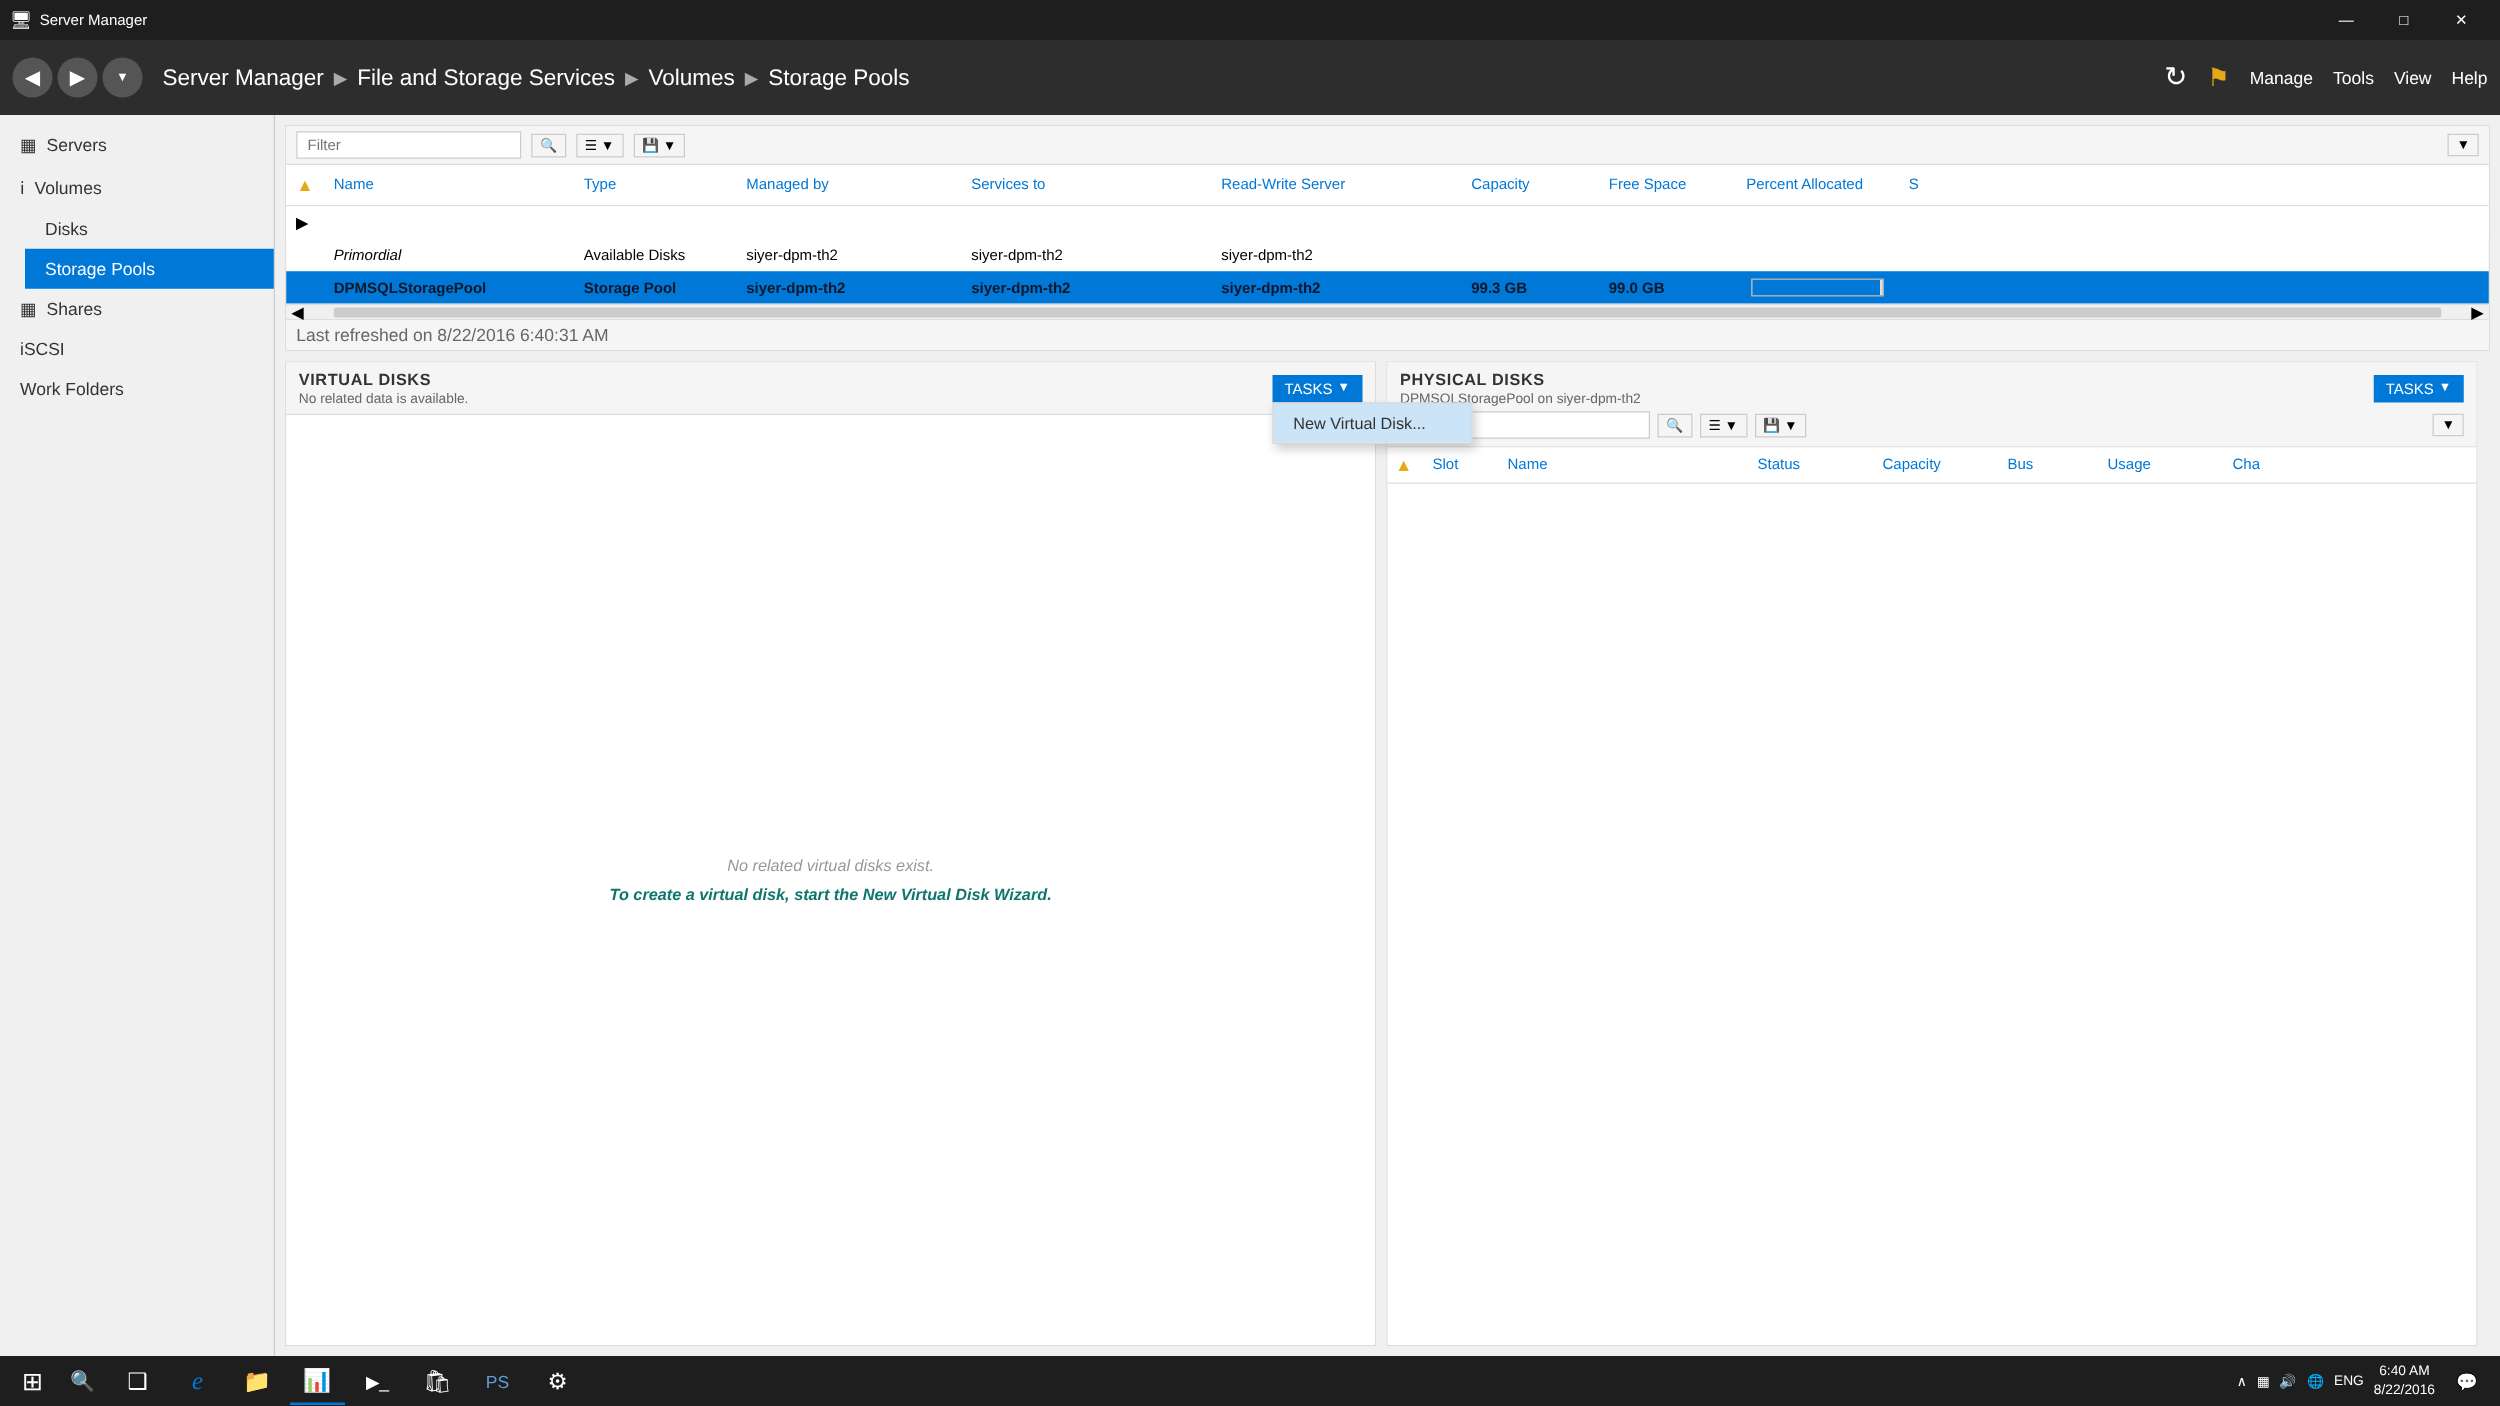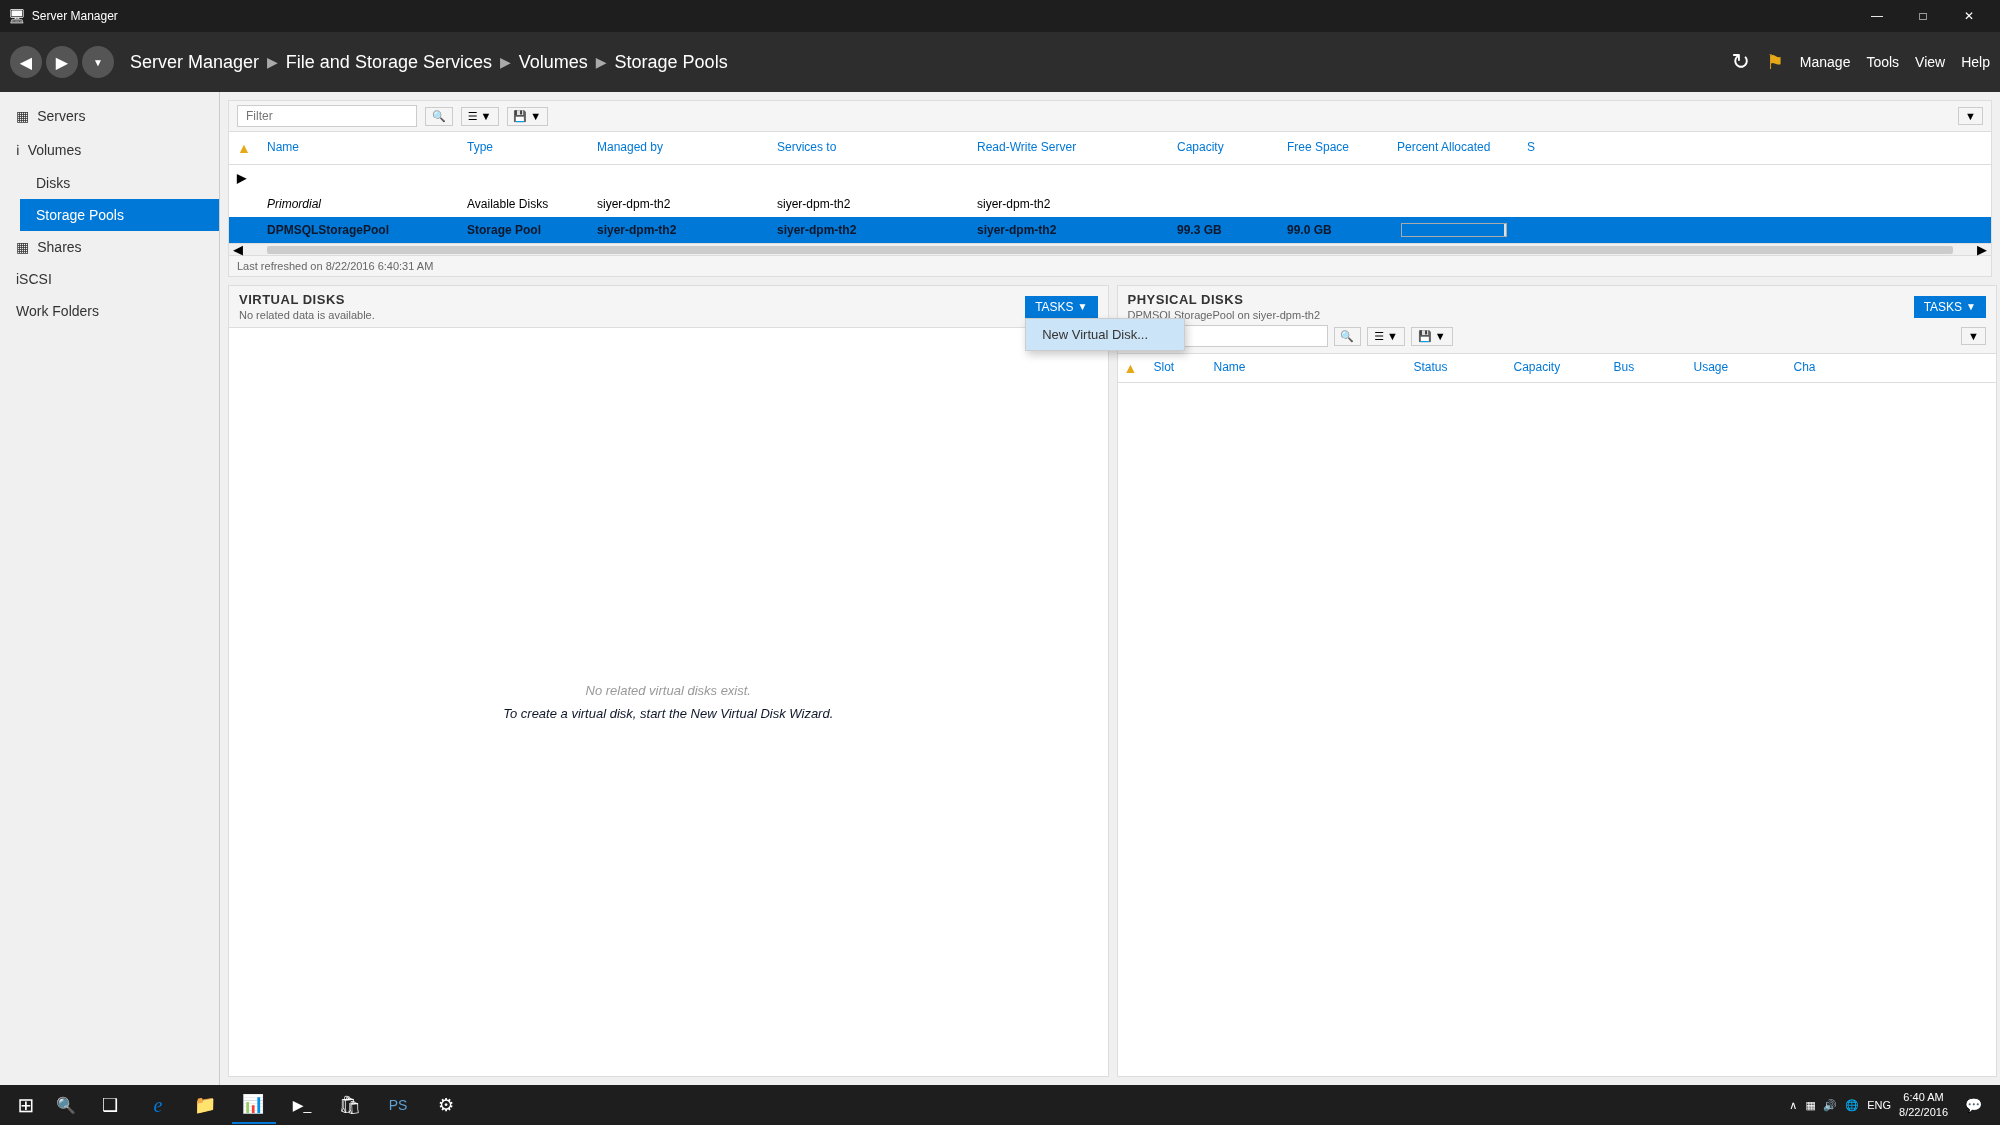--- a/index.html
+++ b/index.html
@@ -141,21 +141,21 @@
       margin: 0 4px;
       border: 1px solid #aaa;
       position: relative;
     }
     .progress-bar-fill {
       height: 100%;
       background: #0078d7;
     }
     .table-footer {
       padding: 4px 8px;
-      font-size: 11px;
+      font-size: 14px;
       color: #666;
       border-top: 1px solid #ddd;
       background: #f5f5f5;
     }
     .scrollbar-area {
       height: 12px;
       background: #f0f0f0;
       border-top: 1px solid #ddd;
       display: flex;
       align-items: center;
@@ -165,21 +165,21 @@
       height: 8px;
       background: #ccc;
       margin: 0 20px;
       border-radius: 2px;
     }
 
     
     .bottom-panels {
       display: flex;
       flex: 1;
-      margin: 0 3px 8px 8px;
+      margin: 0 18px 8px 8px;
       gap: 8px;
     }
 
     
     .virtual-disks-panel {
       flex: 1;
       background: white;
       border: 1px solid #ddd;
       display: flex;
       flex-direction: column;
@@ -210,21 +210,21 @@
       flex: 1;
       display: flex;
       flex-direction: column;
       align-items: center;
       justify-content: center;
       color: #999;
       font-style: italic;
       font-size: 13px;
       gap: 8px;
     }
-    .panel-content-link { color: #0f172a; font-style: italic; cursor: pointer; }
+    .panel-content-link { color: #0f766e; font-style: italic; cursor: pointer; font-weight: bold; }
 
     
     .physical-disks-panel {
       flex: 1;
       background: white;
       border: 1px solid #ddd;
       display: flex;
       flex-direction: column;
       position: relative;
     }

